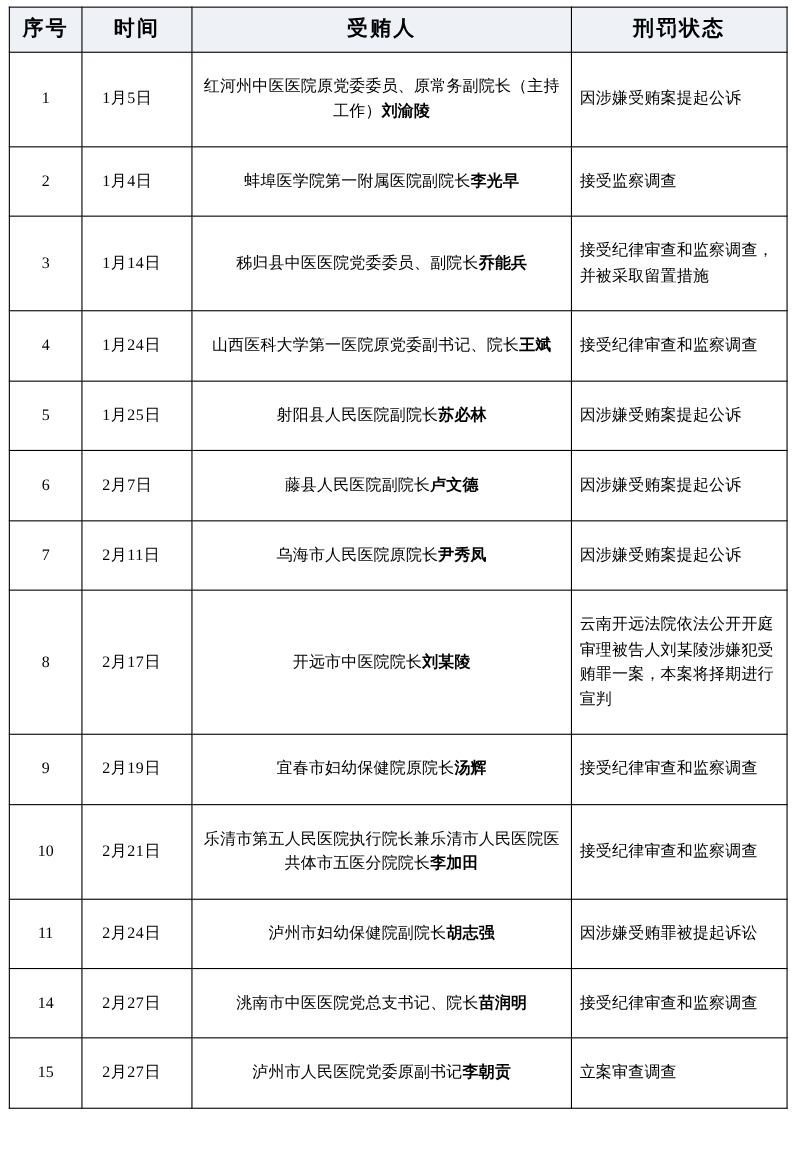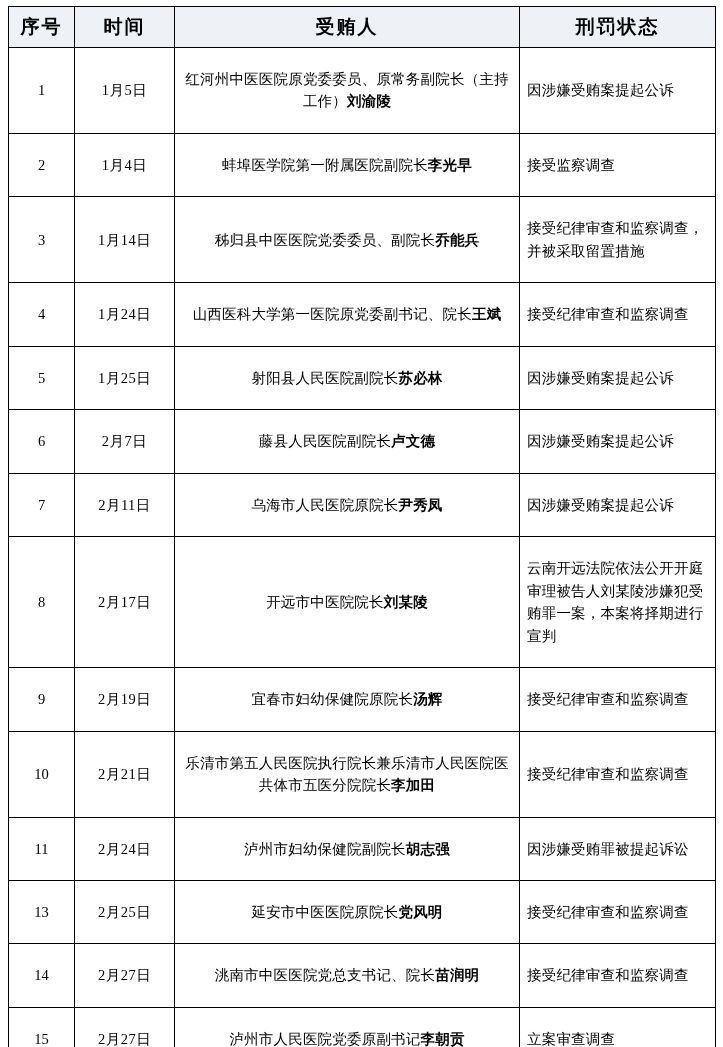--- a/index.html
+++ b/index.html
@@ -43,21 +43,20 @@
     letter-spacing: 2px;
     height: 36px;
     padding: 2px 4px;
   }
   td.idx {
     text-align: center;
     font-size: 14px;
     padding: 4px 2px;
   }
   td.date {
-    text-align: center;
     font-size: 14px;
     padding: 4px 18px;
     letter-spacing: 0.5px;
   }
   td.person {
     text-align: center;
     padding: 20px 7px;
     letter-spacing: 0.2px;
   }
   td.status {
@@ -150,26 +149,20 @@
           <td class="person"><span>乐清市第五人民医院执行院长兼乐清市人民医院医共体市五医分院院长</span><span class="nm">李加田</span></td>
           <td class="status">接受纪律审查和监察调查</td>
         </tr>
         <tr>
           <td class="idx">11</td>
           <td class="date">2月24日</td>
           <td class="person"><span>泸州市妇幼保健院副院长</span><span class="nm">胡志强</span></td>
           <td class="status">因涉嫌受贿罪被提起诉讼</td>
         </tr>
         <tr>
-          <td class="idx">13</td>
-          <td class="date">2月25日</td>
-          <td class="person"><span>延安市中医医院原院长</span><span class="nm">党风明</span></td>
-          <td class="status">接受纪律审查和监察调查</td>
-        </tr>
-        <tr>
           <td class="idx">14</td>
           <td class="date">2月27日</td>
           <td class="person"><span>洮南市中医医院党总支书记、院长</span><span class="nm">苗润明</span></td>
           <td class="status">接受纪律审查和监察调查</td>
         </tr>
         <tr>
           <td class="idx">15</td>
           <td class="date">2月27日</td>
           <td class="person"><span>泸州市人民医院党委原副书记</span><span class="nm">李朝贡</span></td>
           <td class="status">立案审查调查</td>

